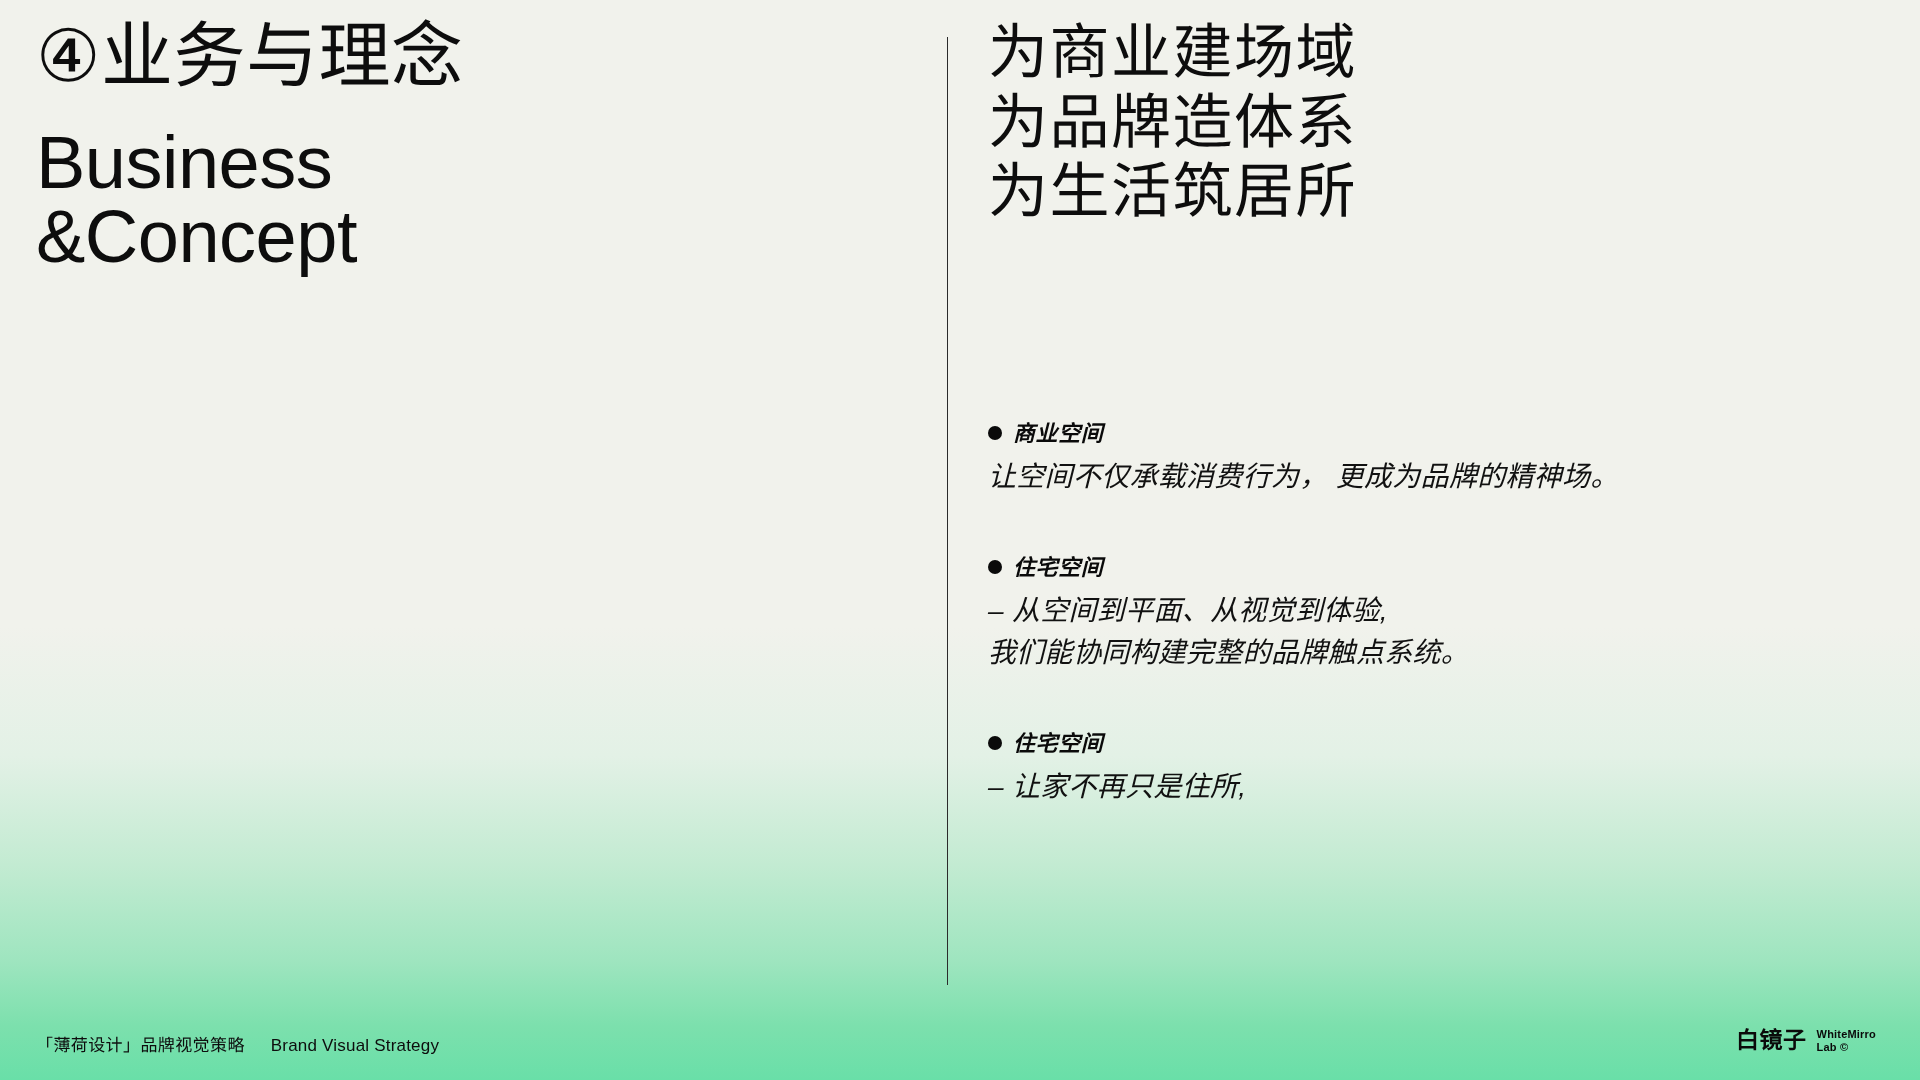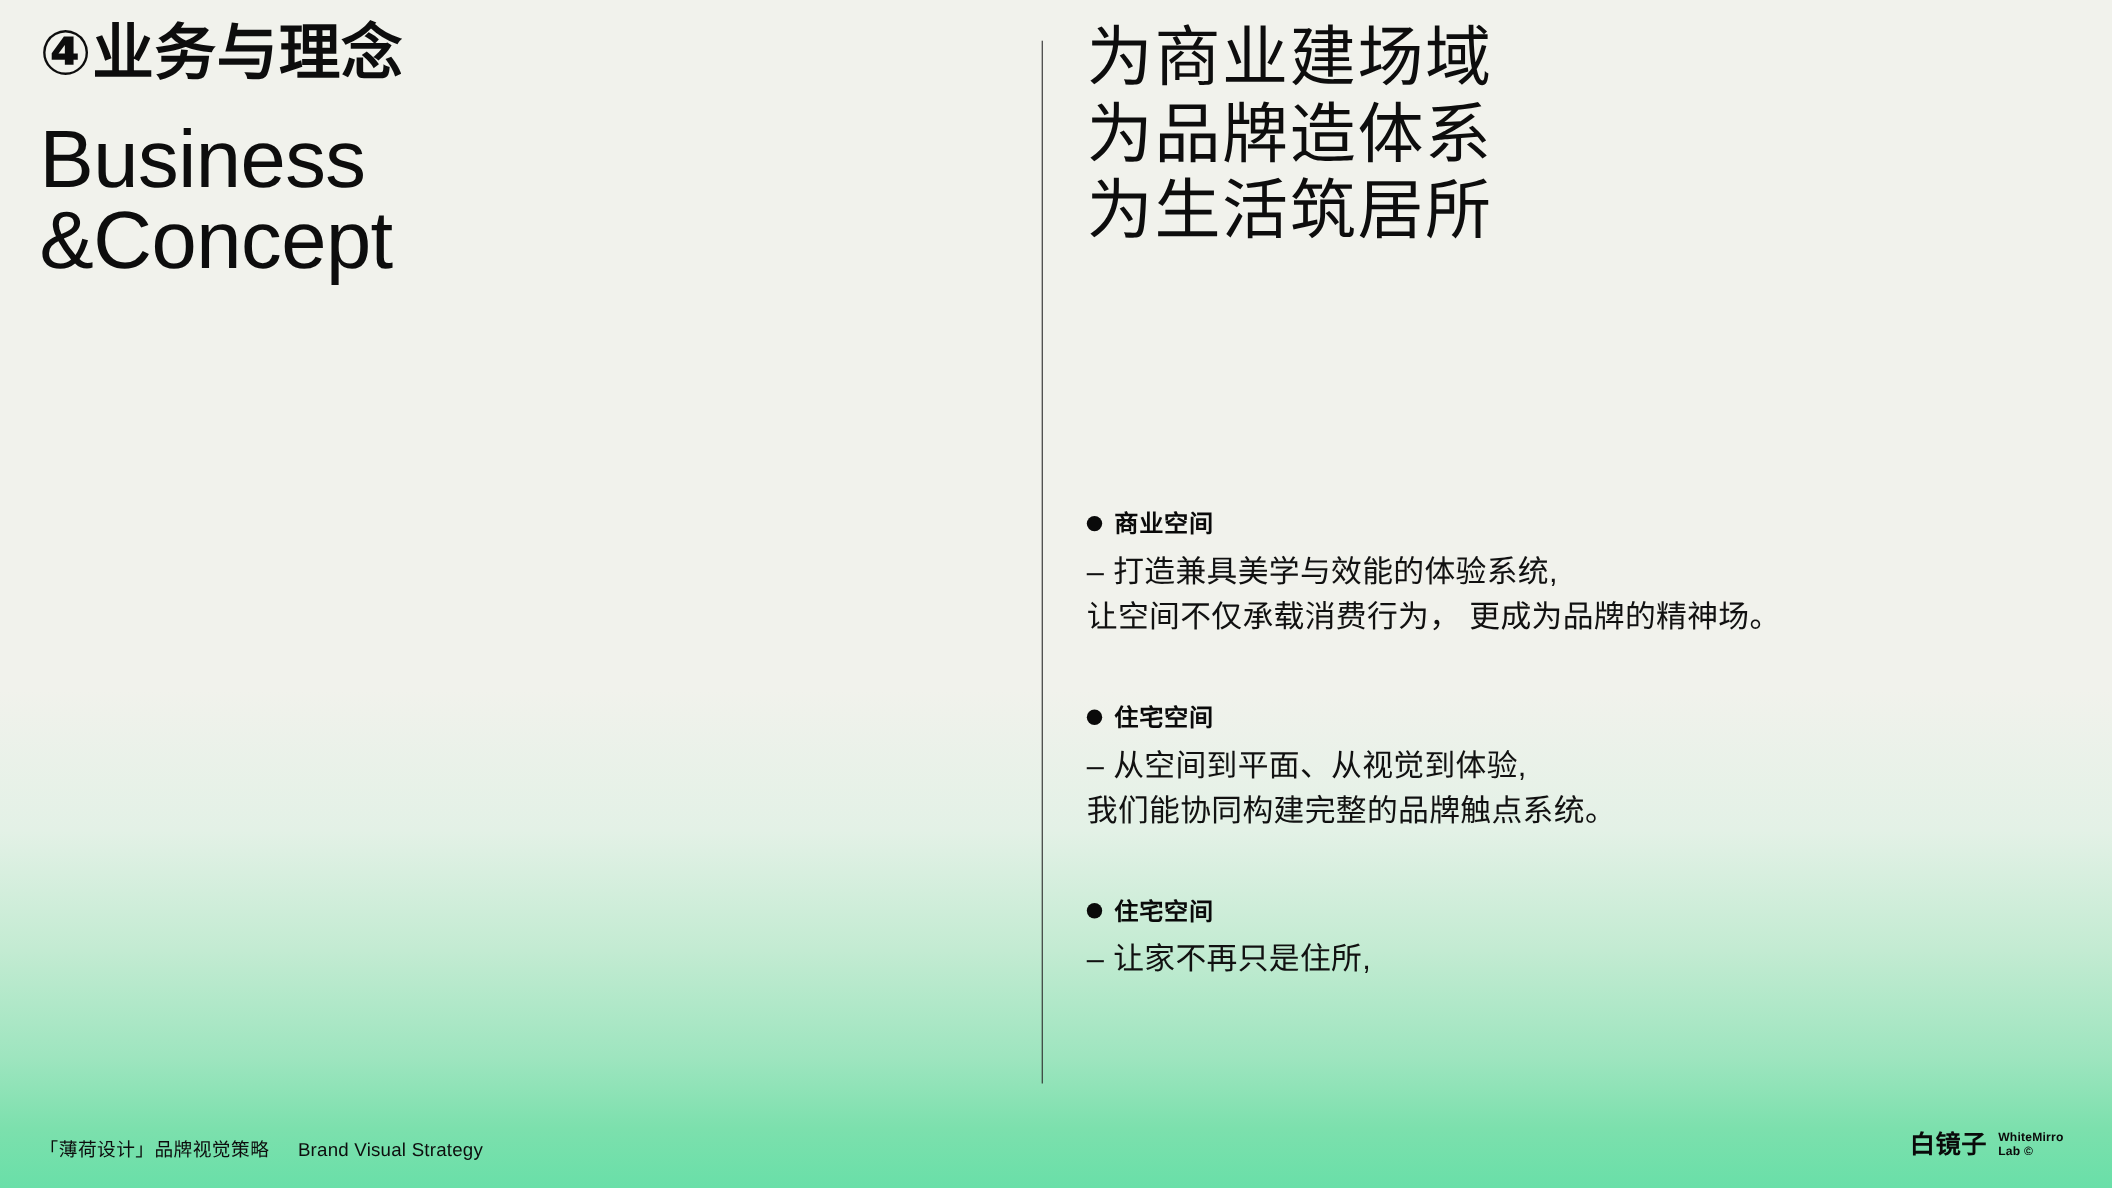--- a/index.html
+++ b/index.html
@@ -32,23 +32,23 @@
   }
 
   
   .left-col {
     position: absolute;
     left: 36px;
     top: 18px;
     width: 870px;
   }
   .title-cn {
-    font-size: 56px;
+    font-size: 72px;
     line-height: 1.08;
-    font-weight: 700;
+    font-weight: 400;
     letter-spacing: 0.5px;
     white-space: nowrap;
     color: #0d0d0d;
   }
   .title-en {
     margin-top: 30px;
     font-size: 74px;
     line-height: 1.0;
     font-weight: 300;
     letter-spacing: -0.5px;
@@ -78,22 +78,23 @@
     line-height: 1.16;
     font-weight: 300;
     letter-spacing: 1.5px;
     color: #0d0d0d;
   }
   .headline-line { display: block; white-space: nowrap; }
 
   .sections {
     position: absolute;
     left: 988px;
-    top: 458px;
+    top: 415px;
     width: 910px;
+    font-style: italic;
   }
   .section { margin-bottom: 52px; }
   .section:last-child { margin-bottom: 0; }
 
   .section-head {
     display: flex;
     align-items: baseline;
     font-size: 22px;
     font-weight: 700;
     letter-spacing: 0.6px;
@@ -181,21 +182,20 @@
   </div>
 
   <div class="sections">
 
     <div class="section">
       <div class="section-head">
         <span class="bullet-dot"></span>
         <span>商业空间</span>
       </div>
       <div class="section-body">
-        <span class="body-line">– 打造兼具美学与效能的体验系统,</span>
         <span class="body-line">让空间不仅承载消费行为， 更成为品牌的精神场。</span>
       </div>
     </div>
 
     <div class="section">
       <div class="section-head">
         <span class="bullet-dot"></span>
         <span>住宅空间</span>
       </div>
       <div class="section-body">

